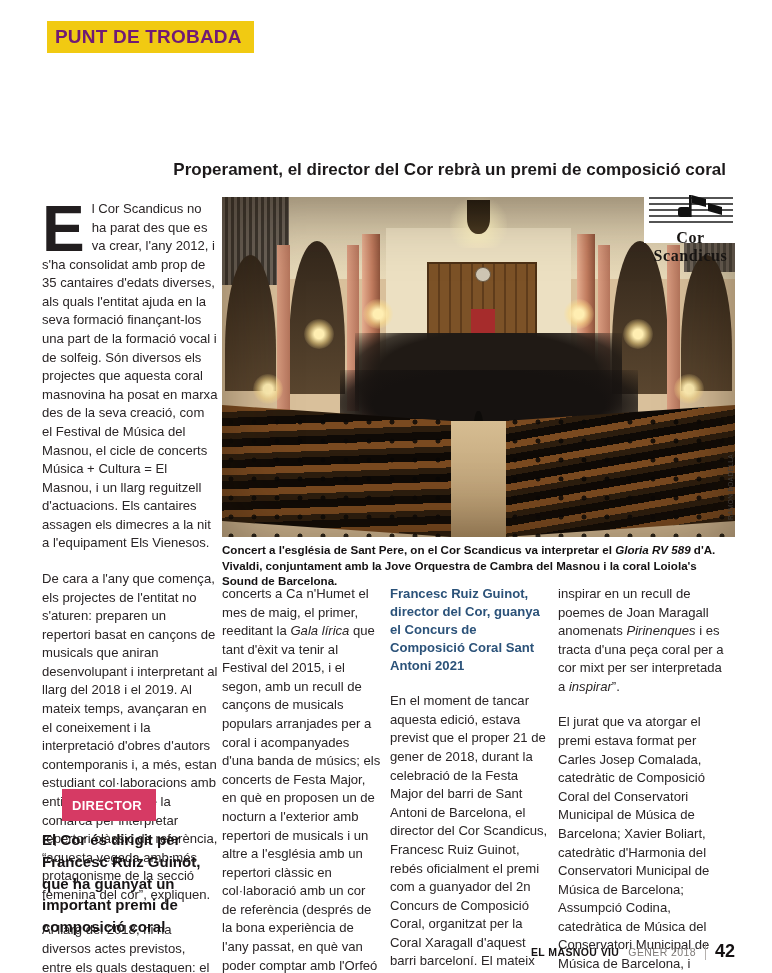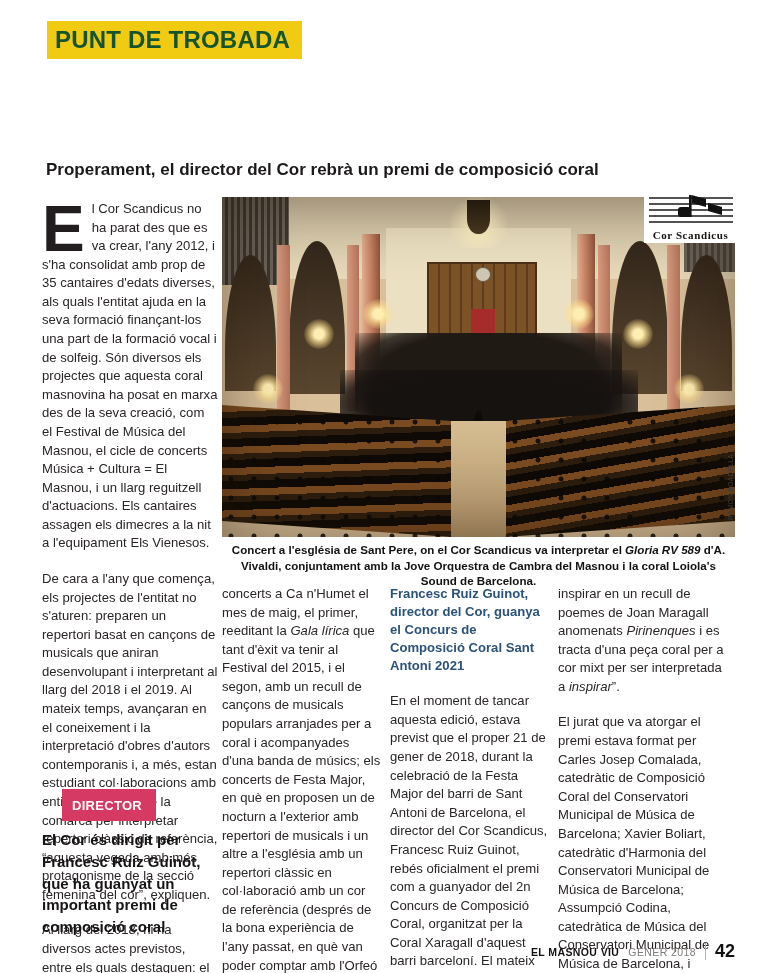--- a/index.html
+++ b/index.html
@@ -1,26 +1,26 @@
 <!DOCTYPE html>
 <html><head>
 <meta charset="utf-8">
 <style>
   * { margin:0; padding:0; box-sizing:border-box; }
   body { background:#ffffff; font-family:"Liberation Sans", sans-serif; color:#221e1f; }
   .page { position:relative; width:772px; height:973px; background:#fff; overflow:hidden; margin:0 auto; }
 
   
   .banner { position:absolute; left:47px; top:21px; background:#f1ca12; padding:5px 12px 5px 8px; }
-  .banner span { font-size:24px; font-weight:bold; letter-spacing:.2px; color:#14532d;margin-top:16px; }
+  .banner span { font-size:19px; font-weight:bold; letter-spacing:.2px; color:#701a75;margin-top:16px; }
 
   
   .headline { position:absolute; left:46px; top:54px; width:680px; text-align:center;
               font-size:38px; line-height:1.16; font-weight:bold; color:#b5161d; }
-  .subtitle { position:absolute; left:46px; top:160px; width:680px; text-align:left;
+  .subtitle { position:absolute; left:46px; top:160px; width:680px; text-align:right;
               font-size:17px; font-weight:bold; color:#1c191a; }
 
   
   .leftcol { position:absolute; left:42px; top:200px; width:176px; font-size:13.1px; line-height:1.42; color:#2a2526; }
   .leftcol p { margin-bottom:17px; }
   .dropcap { float:left; font-size:64px; line-height:.82; font-weight:bold; color:#221e1f; margin:3px 7px 0 0; }
 
   
   .director-box { position:absolute; left:62px; top:789px; background:#d63a64; padding:7px 14px 7px 10px; }
   .director-box span { color:#fff; font-weight:bold; font-size:13px; letter-spacing:.3px; }
@@ -67,24 +67,24 @@
   .ph-chand-glow { left:44.5%; top:0; width:11%; height:15%;
                    background:radial-gradient(ellipse at 50% 55%, rgba(255,243,196,.8) 0 30%, rgba(255,243,196,0) 75%); }
   .ph-chand { left:47.7%; top:1%; width:4.6%; height:10%; background:linear-gradient(180deg,#241c12,#4a3a22); border-radius:0 0 45% 45%; }
   .ph-vignette { left:0; top:0; right:0; bottom:0; box-shadow:inset 0 0 70px rgba(35,22,8,.5); }
   .photo-credit { position:absolute; right:1px; bottom:5%; writing-mode:vertical-rl; transform:rotate(180deg);
                   font-size:6.5px; color:#3f3c39; letter-spacing:.4px; background:rgba(230,220,205,.0); }
 
   
   .logo-card { position:absolute; left:644px; top:190px; width:93px; height:53px; background:#fff; text-align:center; padding-top:3px; }
   .logo-card svg { display:block; margin:0 auto; }
-  .logo-text { font-family:"Liberation Serif", serif; font-weight:bold; font-size:11px; letter-spacing:.6px; color:#171412; }
-
-  
-  .caption { position:absolute; left:222px; top:542px; width:513px; font-size:11.6px; font-weight:bold; line-height:1.35; color:#141112;text-align:center; }
+  .logo-text { font-family:"Liberation Serif", serif; font-weight:bold; font-size:16px; letter-spacing:.6px; color:#171412; }
+
+  
+  .caption { position:absolute; left:222px; top:542px; width:513px; font-size:11.6px; font-weight:bold; line-height:1.35; color:#141112; }
 
   
   .col { position:absolute; top:585px; font-size:13.1px; line-height:1.42; color:#2a2526; }
   .col p { margin-bottom:17px; }
   .col-1 { left:222px; width:160px; }
   .col-2 { left:390px; width:160px; }
   .col-3 { left:558px; width:167px; }
   .col-heading { font-weight:bold; color:#2b5279; margin-bottom:17px; line-height:1.38; }
 
   

